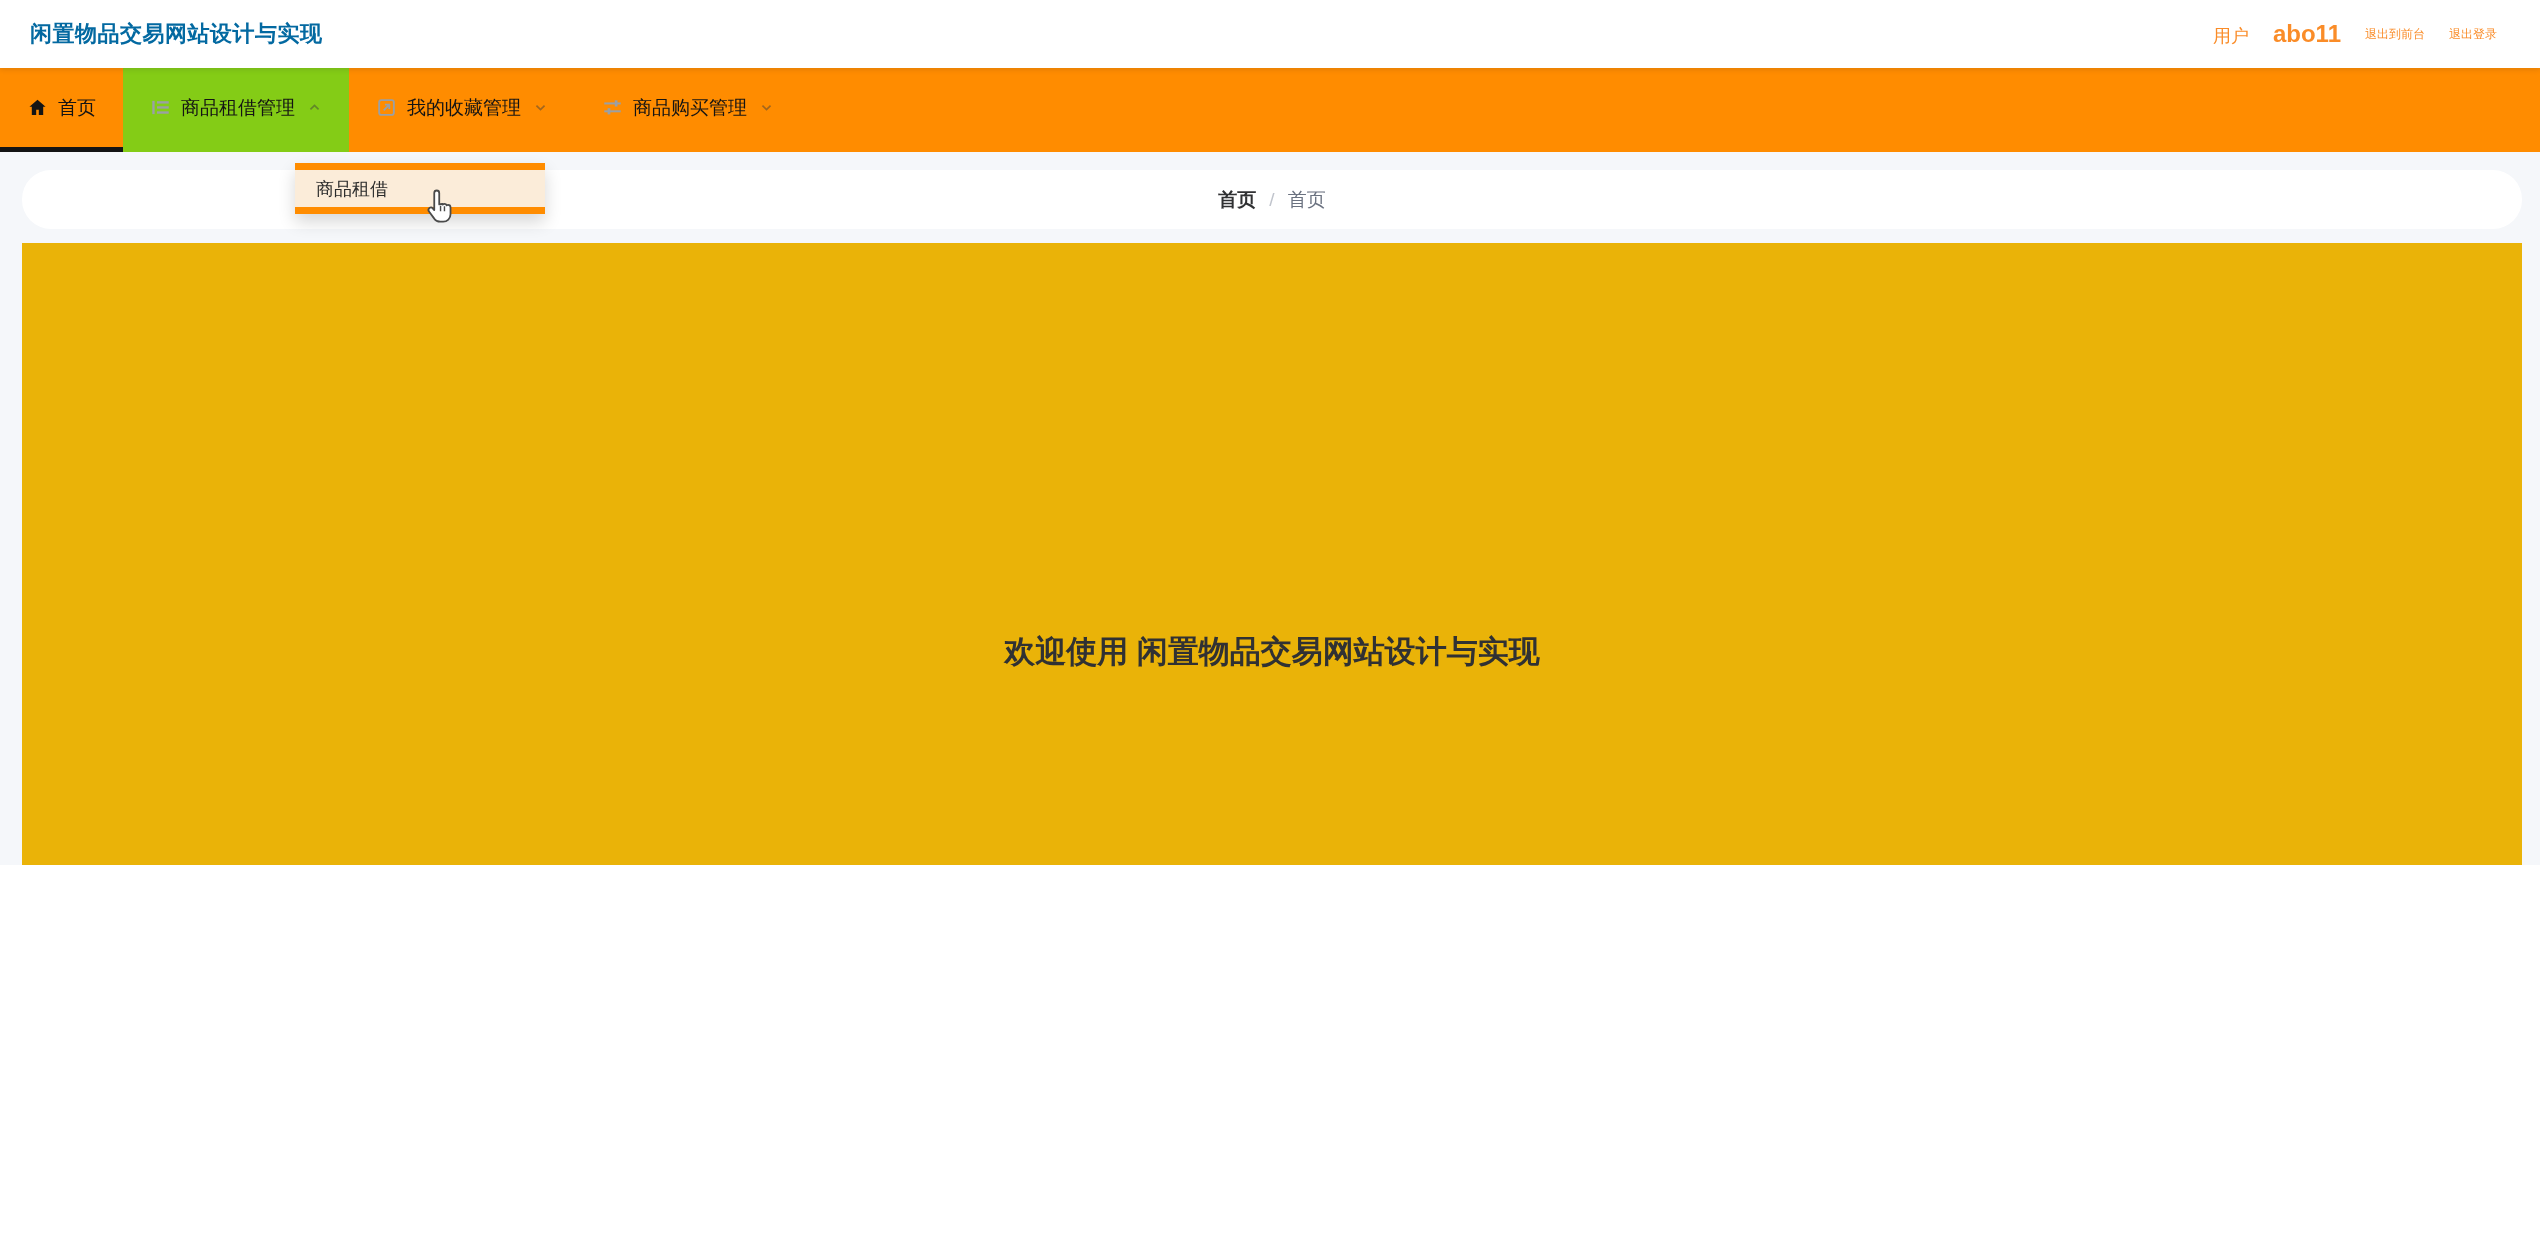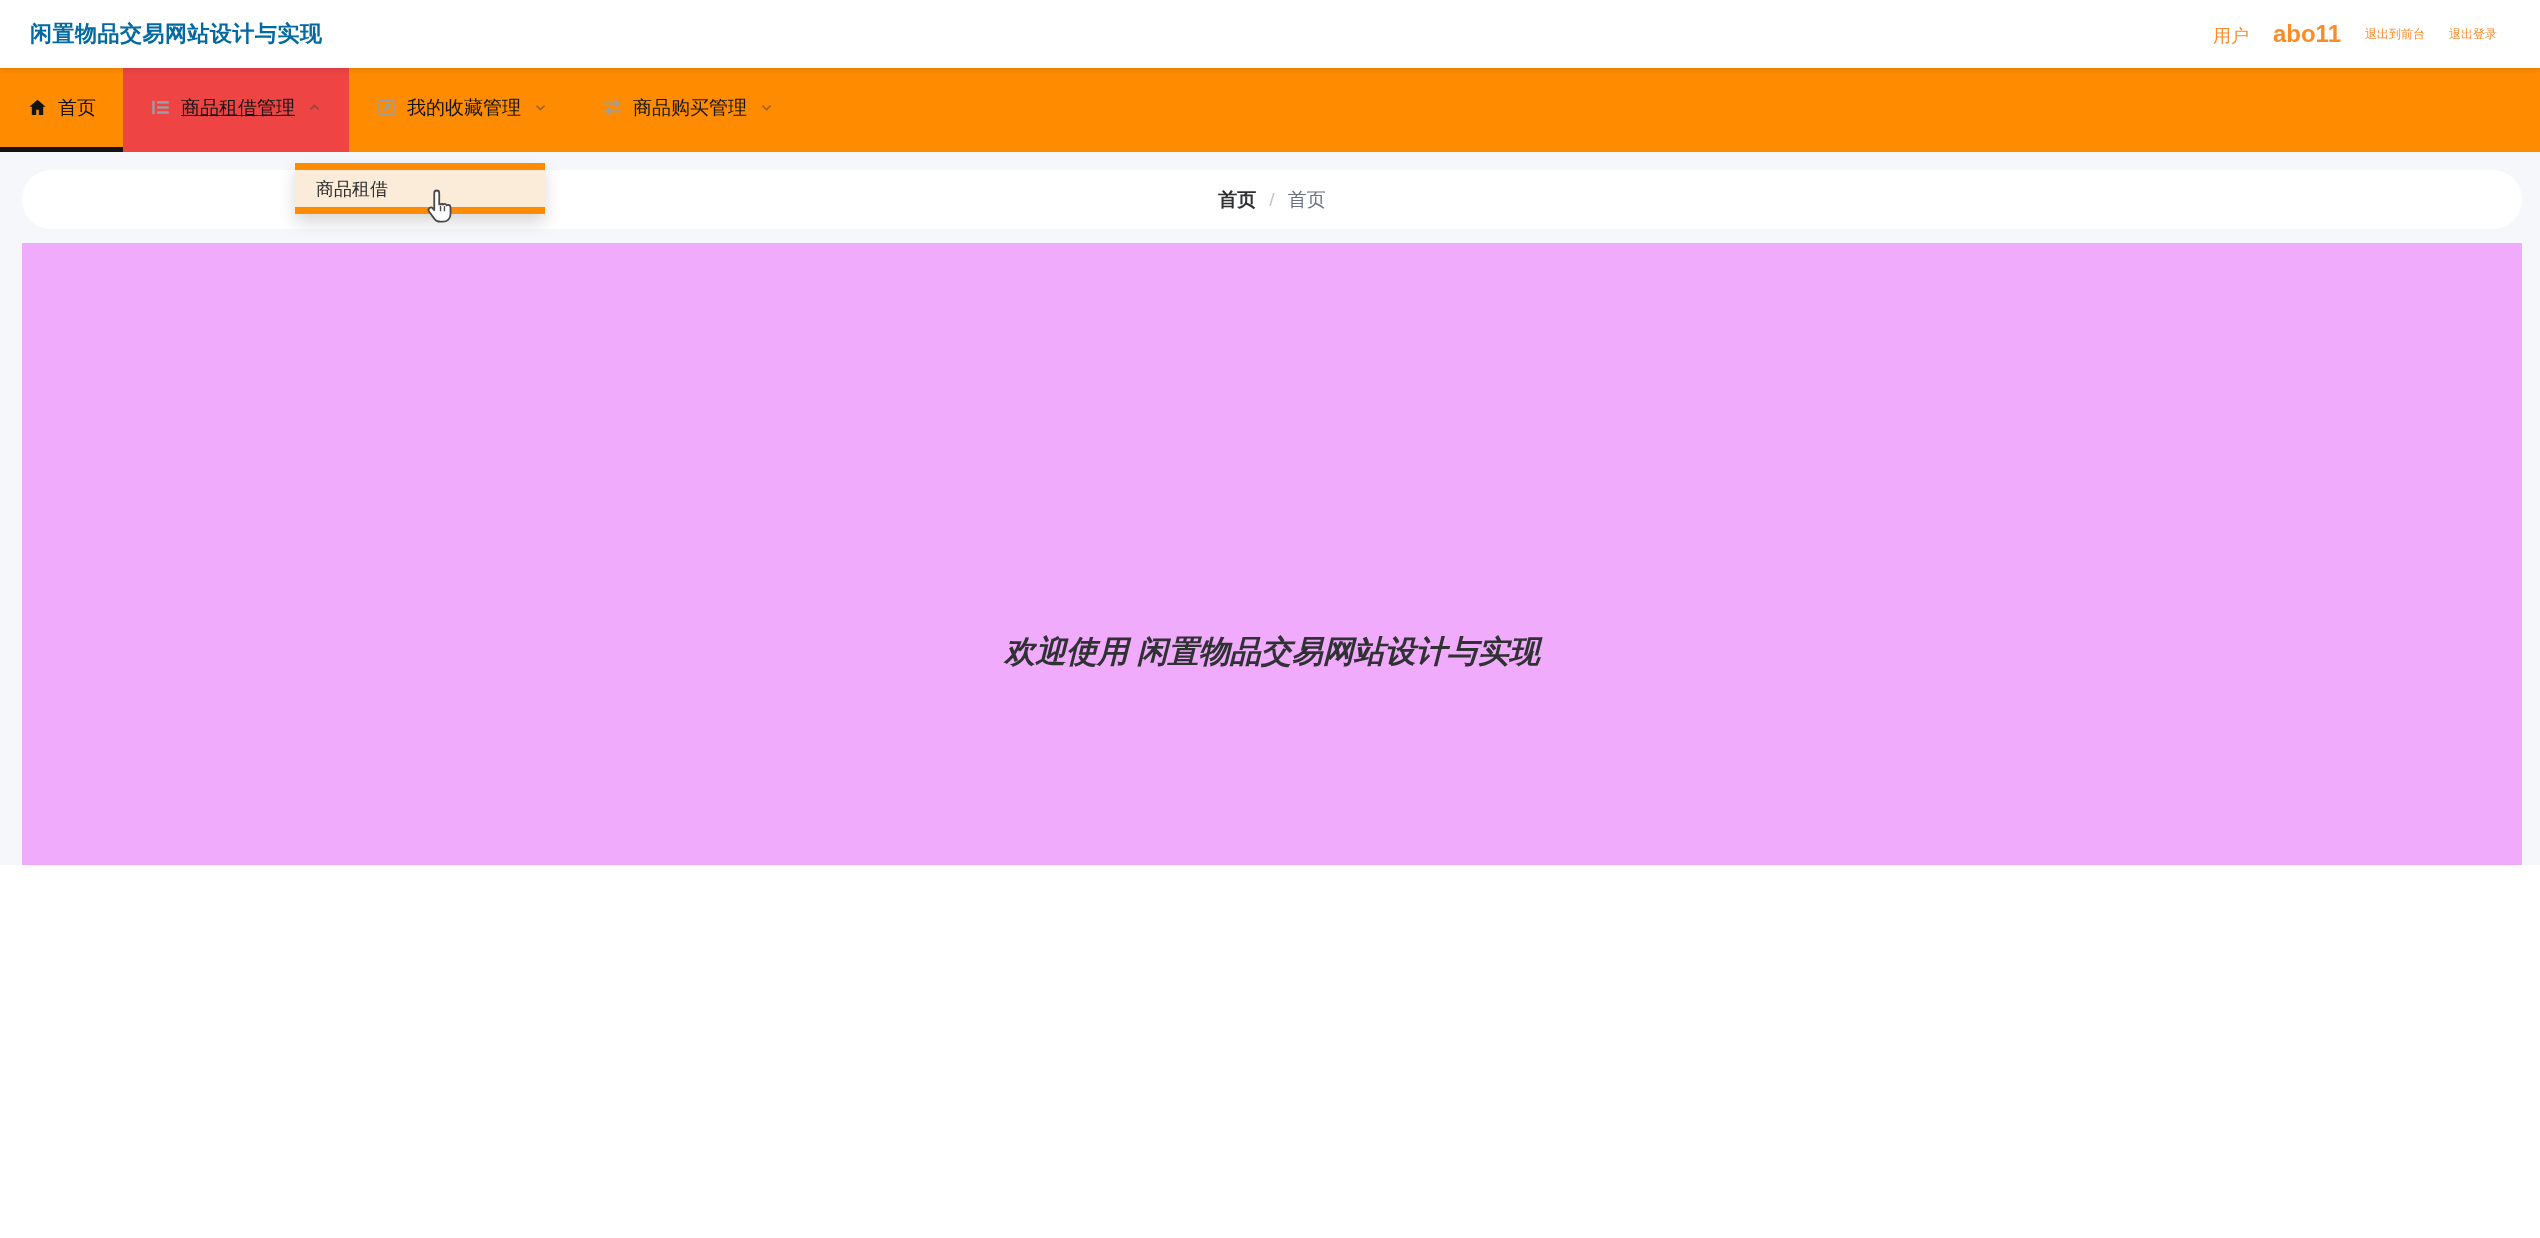--- a/index.html
+++ b/index.html
@@ -50,21 +50,21 @@
     display:flex; align-items:center;
     gap:10px;
     padding:0 27px;
     font-size:19px;
     color:#141414;
     border-bottom:5px solid transparent;
     cursor:pointer;
     white-space:nowrap;
   }
   .nav-item.active { border-bottom-color:#141414; }
-  .nav-item.hovered { background:#ef4444;text-decoration:underline; }
+  .nav-item.hovered { background:#84cc16; }
   .nav-icon { width:21px; height:21px; display:block; }
   .chev { width:15px; height:15px; display:block; margin-left:2px; }
   
   .crumb-bar {
     position:absolute; top:170px; left:22px; right:18px; height:59px;
     background:#ffffff;
     border-radius:29px;
     display:flex; align-items:center; justify-content:center;
     gap:13px;
     z-index:2;
@@ -85,22 +85,21 @@
     height:37px;
     display:flex; align-items:center;
     padding:0 21px;
     font-size:18px;
     color:#2b2b2b;
     cursor:pointer;
   }
   
   .content-card {
     position:absolute; top:243px; left:22px; right:18px; bottom:0;
-    background:#f0abfc;
-    font-style:italic;
+    background:#eab308;
   }
   .welcome {
     position:absolute; top:388px; left:0; right:0;
     text-align:center;
     font-size:31px;
     font-weight:bold;
     color:#303133;
   }
   
   .mouse-cursor {

